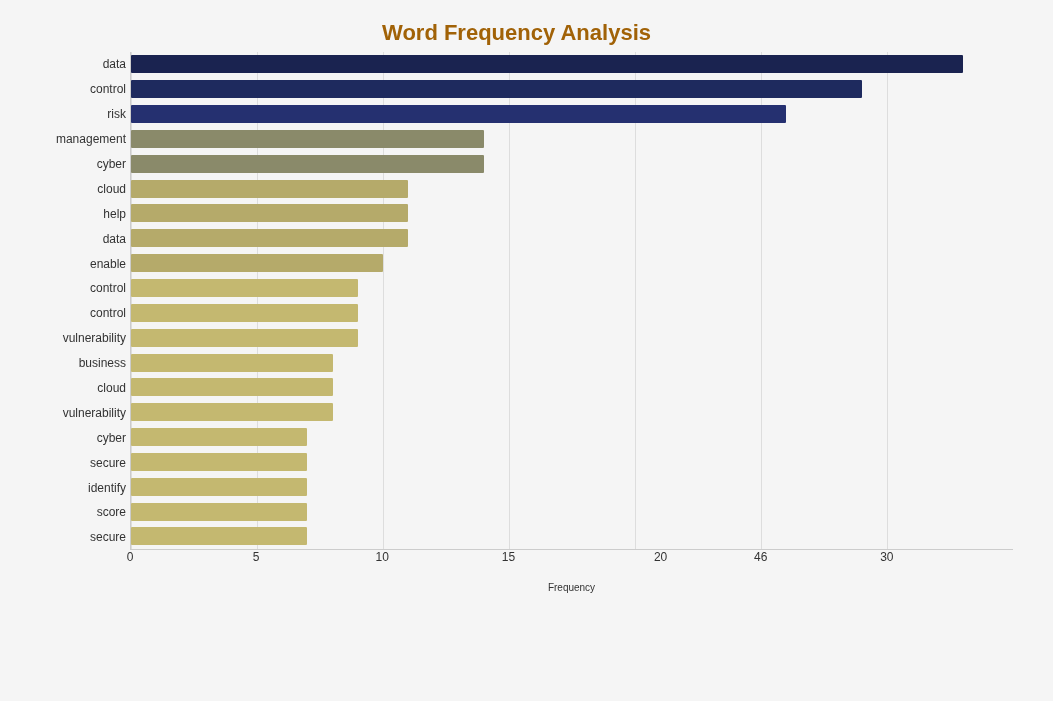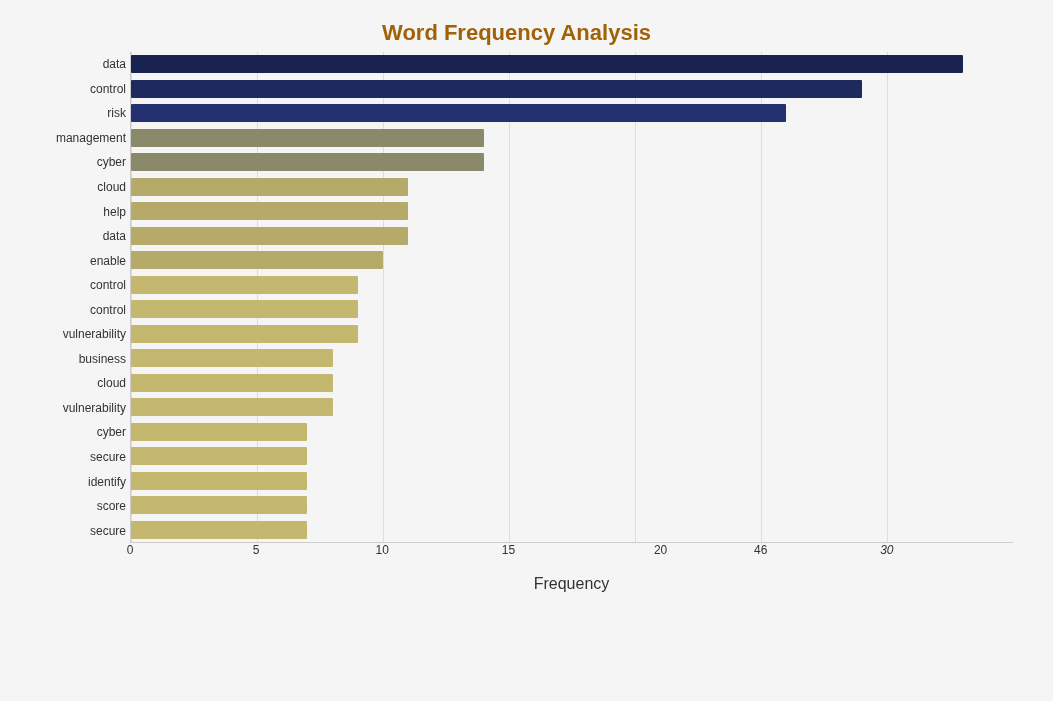--- a/index.html
+++ b/index.html
@@ -84,21 +84,21 @@
       border-radius: 1px;
     }
     .x-tick {
       font-size: 12px;
       color: #333;
       position: absolute;
       transform: translateX(-50%);
     }
     .x-axis-label {
       text-align: center;
-      font-size: 16px;
+      font-size: 10px;
       color: #333;
       margin-top: 4px;
       margin-left: 110px;
     }
   </style>
 </head>
 <body>
 
 <div class="chart-container">
   <div class="chart-title">Word Frequency Analysis</div>
@@ -198,17 +198,17 @@
           </div>
         </div>
     </div>
     <div style="position:relative; height:28px; margin-left:110px;" id="x-axis">
         <div class="x-tick" style="left: 0%;">0</div>
         <div class="x-tick" style="left: 14.2857%;">5</div>
         <div class="x-tick" style="left: 28.5714%;">10</div>
         <div class="x-tick" style="left: 42.8571%;">15</div>
         <div class="x-tick" style="left: 57.1429%; margin-left: 26px;">20</div>
         <div class="x-tick" style="left: 71.4286%;">46</div>
-        <div class="x-tick" style="left: 85.7143%; font-style: italic;">30</div>
+        <div class="x-tick" style="left: 85.7143%;">30</div>
       </div>
     <div class="x-axis-label">Frequency</div>
   </div>
 </div>
 
 </body></html>

